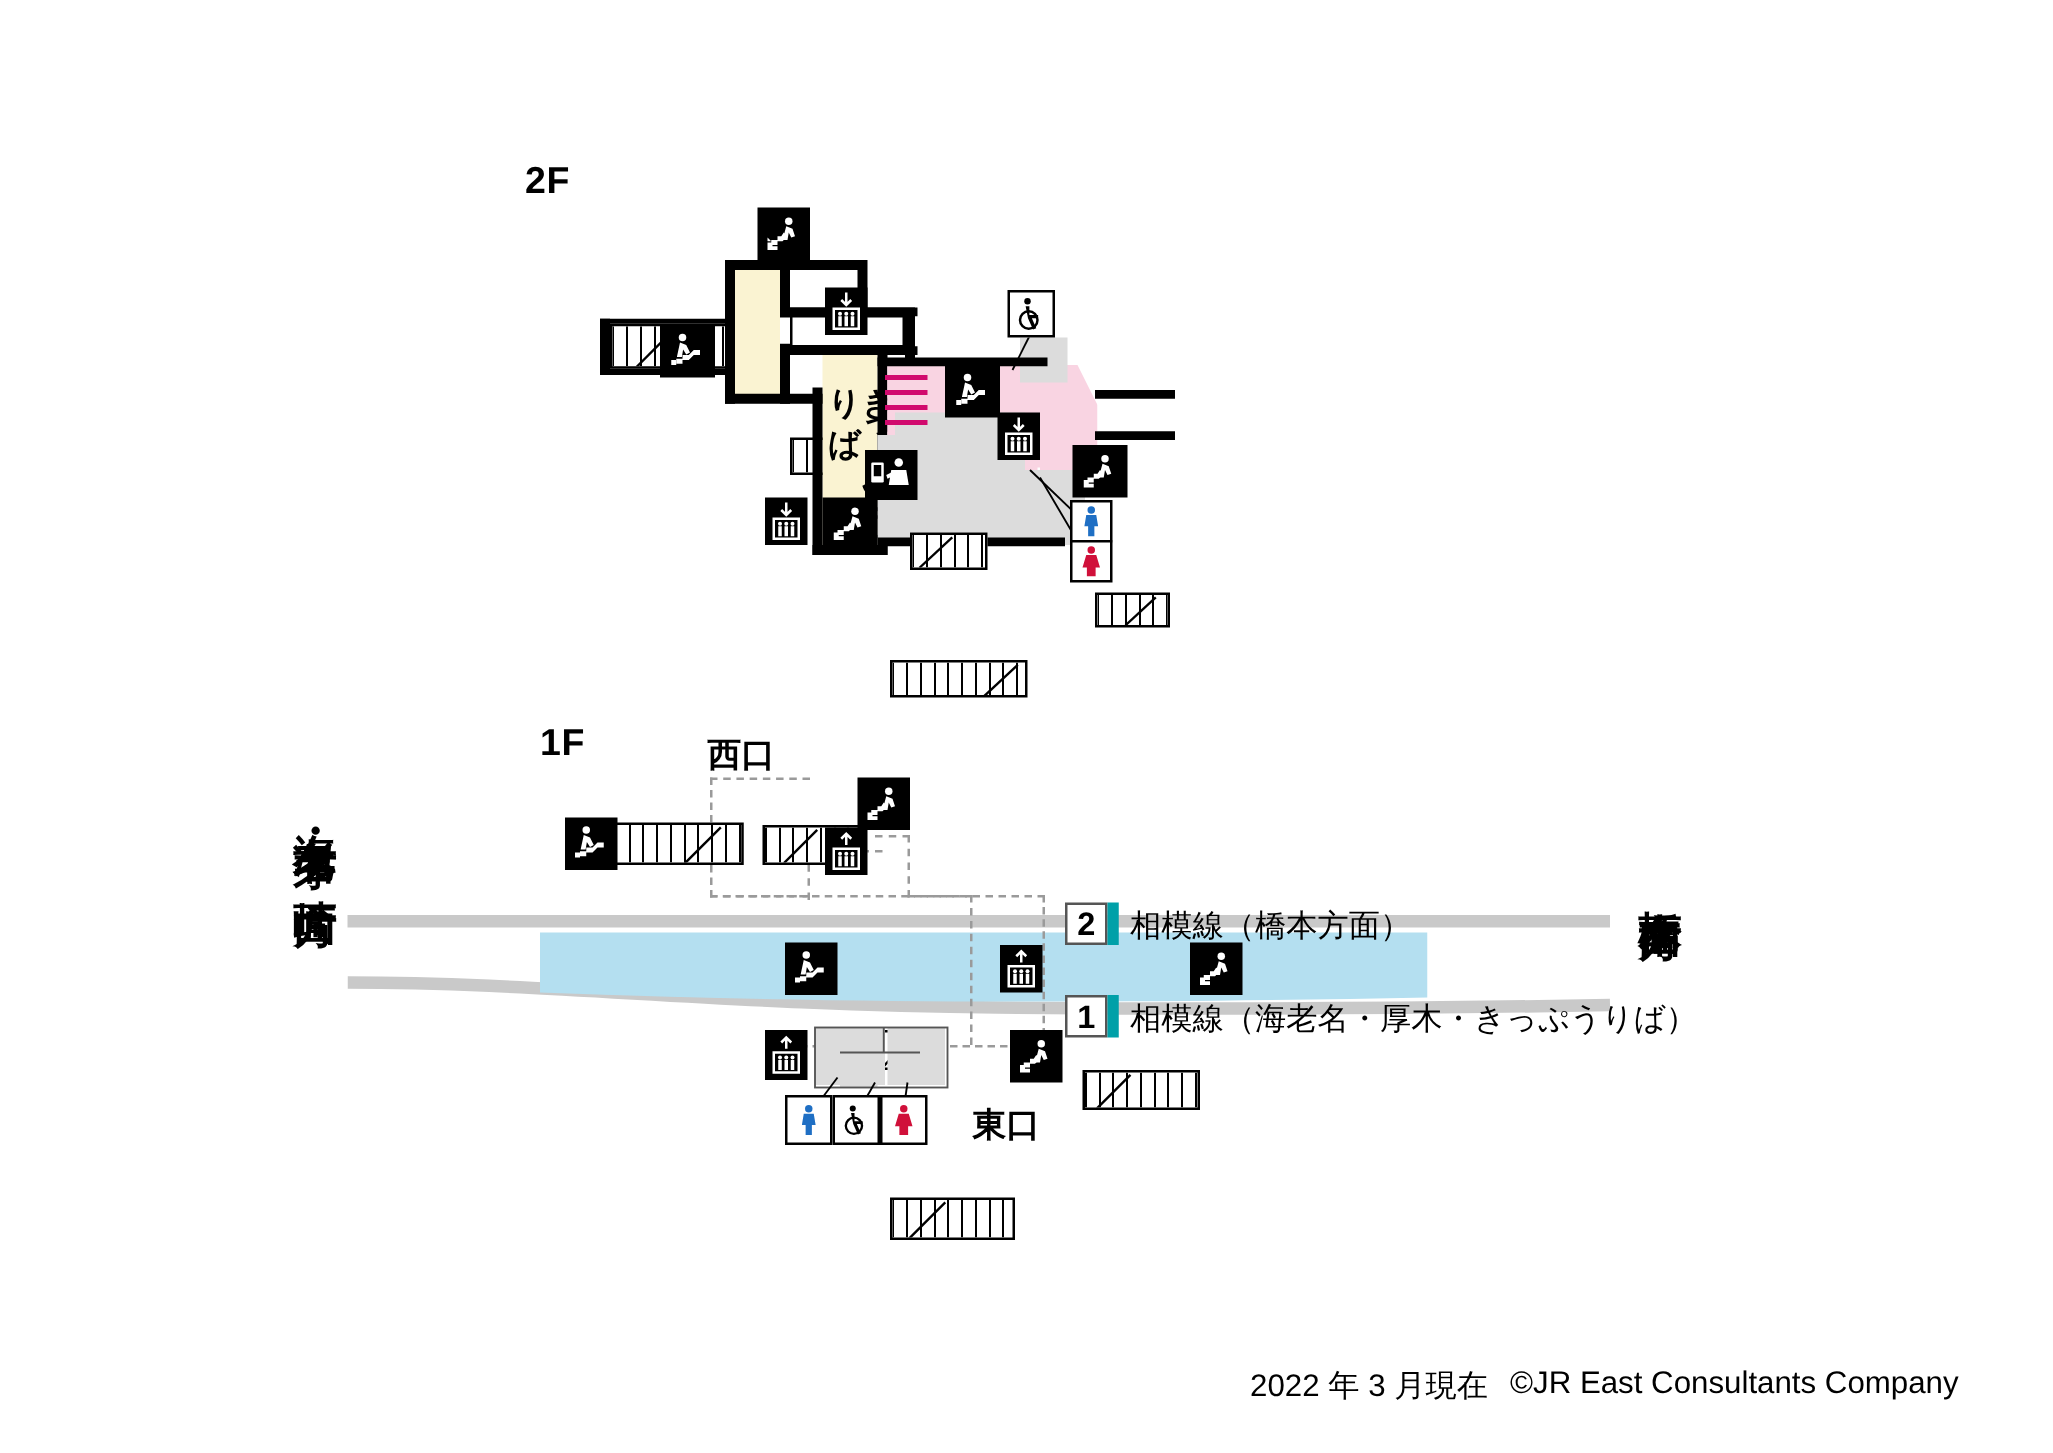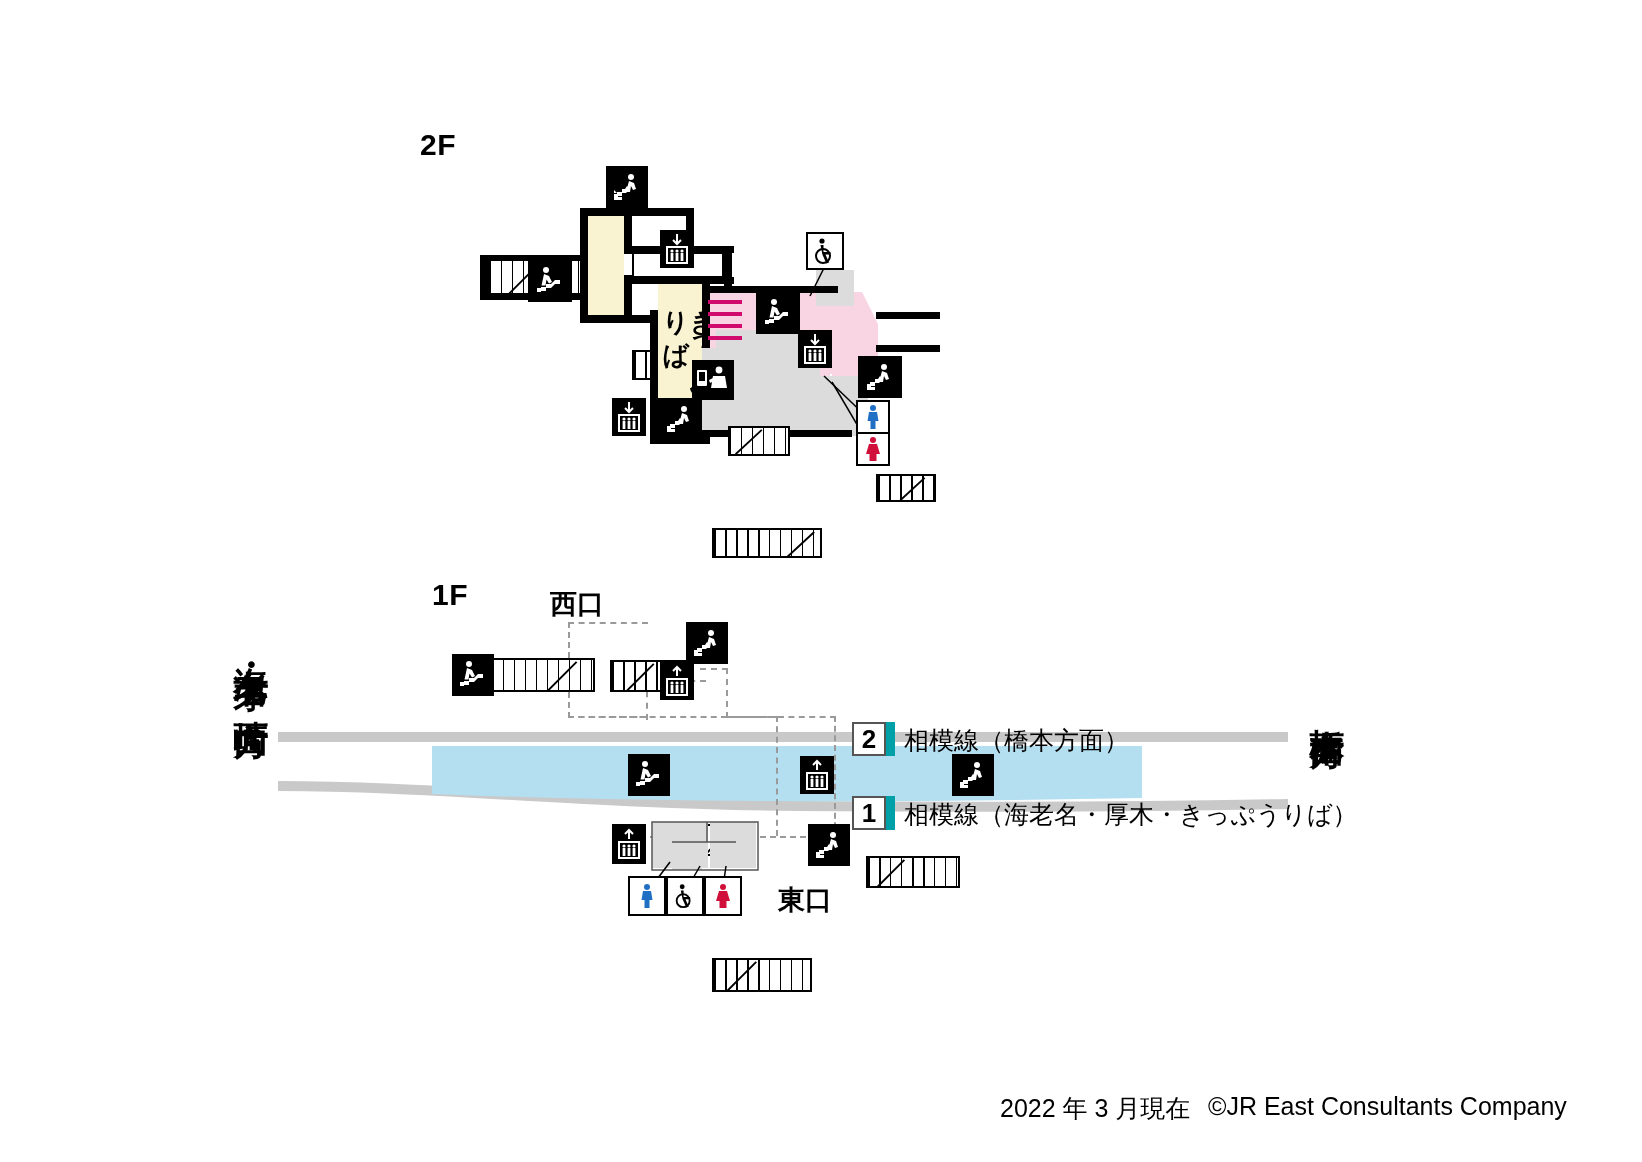--- a/index.html
+++ b/index.html
@@ -270,21 +270,21 @@
   <svg width="22" height="26" viewBox="0 0 22 26">
       <g fill="#d0103a">
     <circle cx="11" cy="4" r="3"></circle>
         <path d="M11 8 l4 0 l3 10 l-3.5 0 l0 7 l-7 0 l0 -7 l-3.5 0 l3 -10 z"></path>
       </g>
     </svg>
 </div>
 
 <div class="abs floor-label" style="left:432px;top:578px;">1F</div>
 
-<div class="abs htext" style="left:550px;top:586px;">西口</div>
+<div class="abs htext" style="left:566px;top:586px;">西口</div>
 
 <div class="abs vtext" style="left:234px;top:640px;height:260px;">海老名・茅ケ崎方面</div>
 
 <div class="abs vtext" style="left:1310px;top:700px;height:150px;">橋本方面</div>
 
 <div class="abs track" style="left:278px;top:732px;width:1010px;height:10px;"></div>
 <div class="abs" style="left:278px;top:780px;width:1010px;height:34px;">
   <svg width="1010" height="34" viewBox="0 0 1010 34" preserveAspectRatio="none">
     <path d="M0 6 C 160 6, 300 24, 520 26 C 740 28, 900 26, 1010 24" stroke="#c9c9c9" stroke-width="10" fill="none"></path>
   </svg>

